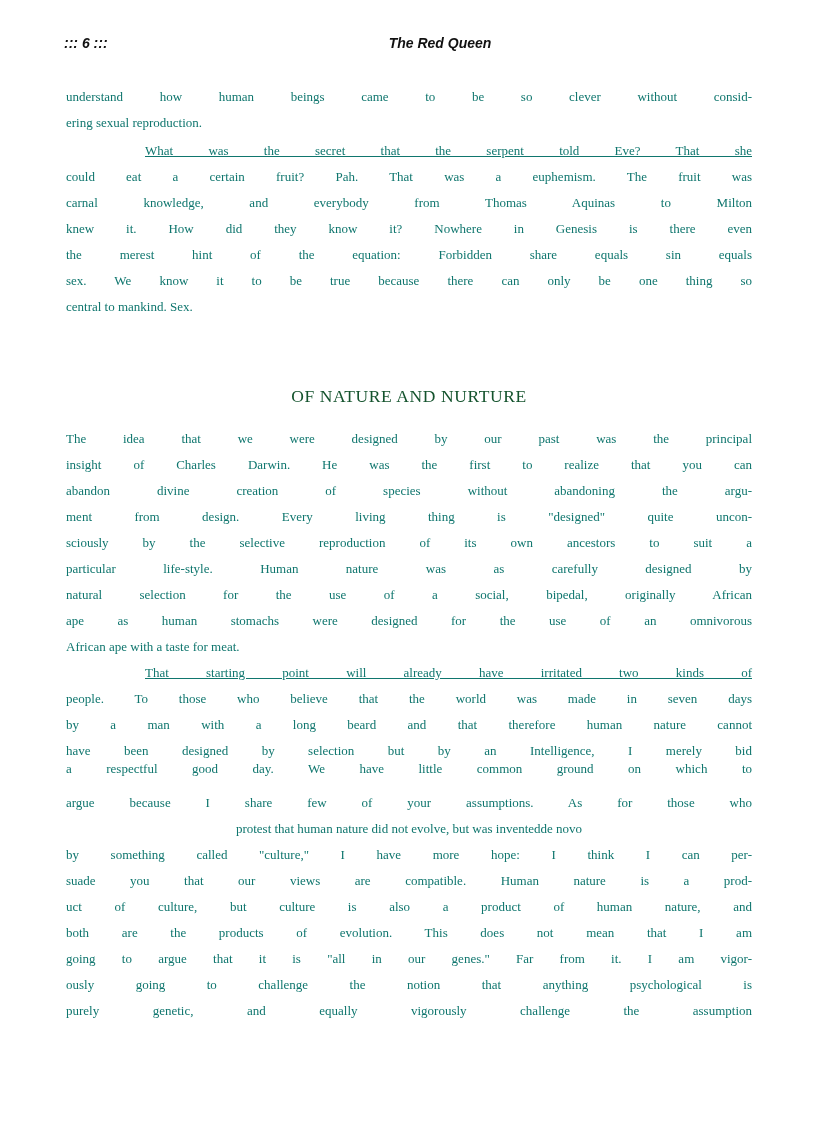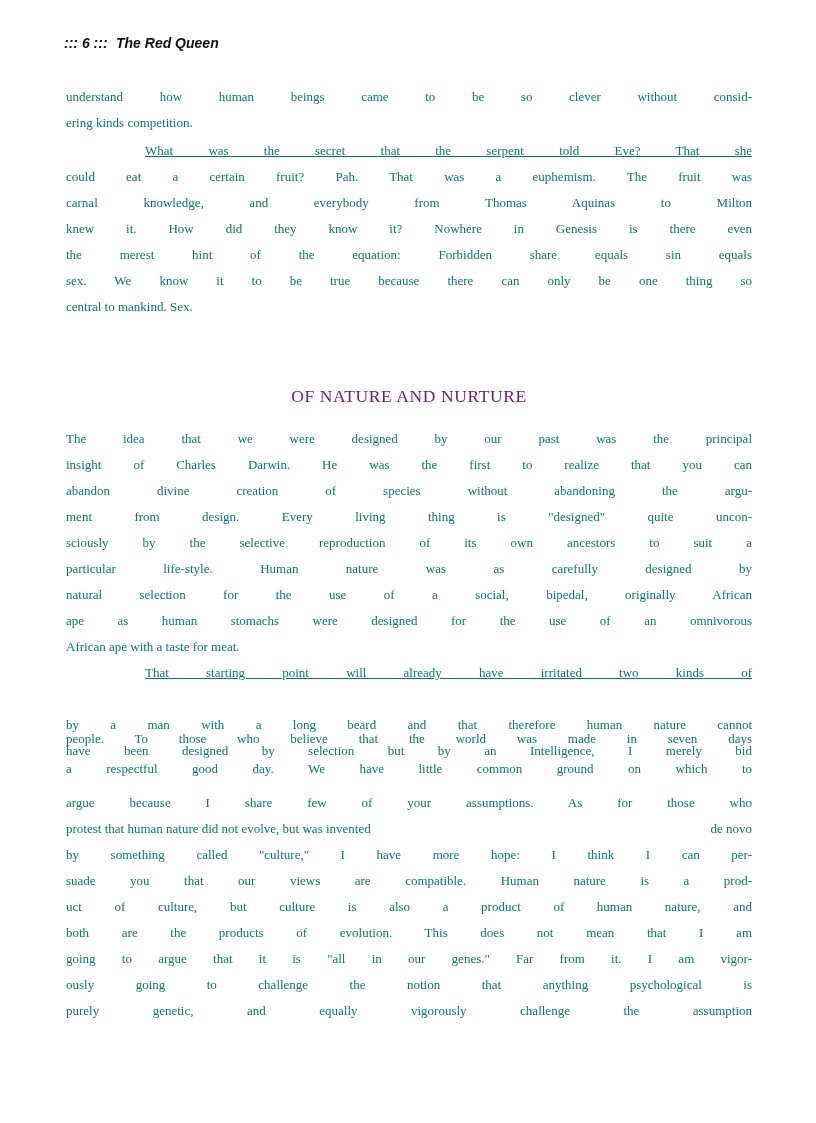--- a/index.html
+++ b/index.html
@@ -1,40 +1,40 @@
 <!DOCTYPE html>
 <html><head>
   <meta charset="utf-8">
   <style>
     html, body { margin: 0; padding: 0; background: #ffffff; }
     body { width: 816px; height: 1123px; position: relative; overflow: hidden; color: #222; }
     .header { position: absolute; top: 35px; left: 64px; width: 688px; height: 20px;
       font-family: "Liberation Sans", sans-serif; font-style: italic; font-weight: bold; font-size: 14px; color: #111; }
     .page-num { position: absolute; left: 0; top: 0; }
-    .running-title { position: absolute; left: 4px; right: 0; top: 0; padding-left: 48px; }
+    .running-title { position: absolute; left: 16px; right: 0; top: 0; text-align: center; padding-left: 48px; }
     .line { position: absolute; left: 66px; width: 686px; height: 26px;
       font-family: "Liberation Serif", serif; font-size: 13px; line-height: 26px; white-space: nowrap;
       color: #0f766e; }
     .line.justify { text-align: justify; text-align-last: justify; }
     .line.indent { padding-left: 79px; width: 607px; text-decoration: underline; }
     .heading { position: absolute; top: 386px; left: 66px; width: 686px; text-align: center;
-      font-family: "Liberation Serif", serif; font-size: 17.5px; letter-spacing: 0.6px; color: #701a75; }
+      font-family: "Liberation Serif", serif; font-size: 17.5px; letter-spacing: 0.6px; color: #14532d; }
     .it { }
   </style>
 </head>
 <body>
 
 <div class="header">
   <span class="page-num">::: 6 :::</span>
   <span class="running-title">The Red Queen</span>
 </div>
 
 <div>
   <div class="line justify" style="top:84px">understand how human beings came to be so clever without consid-</div>
-  <div class="line" style="top:110px">ering kinds competition.</div>
+  <div class="line" style="top:110px">ering sexual reproduction.</div>
   <div class="line justify indent" style="top:138px">What was the secret that the serpent told Eve? That she</div>
   <div class="line justify" style="top:164px">could eat a certain fruit? Pah. That was a euphemism. The fruit was</div>
   <div class="line justify" style="top:190px">carnal knowledge, and everybody from Thomas Aquinas to Milton</div>
   <div class="line justify" style="top:216px">knew it. How did they know it? Nowhere in Genesis is there even</div>
   <div class="line justify" style="top:242px">the merest hint of the equation: Forbidden share equals sin equals</div>
   <div class="line justify" style="top:268px">sex. We know it to be true because there can only be one thing so</div>
   <div class="line" style="top:294px">central to mankind. Sex.</div>
 </div>
 
 <div class="heading">OF NATURE AND NURTURE</div>
@@ -43,26 +43,26 @@
   <div class="line justify" style="top:426px">The idea that we were designed by our past was the principal</div>
   <div class="line justify" style="top:452px">insight of Charles Darwin. He was the first to realize that you can</div>
   <div class="line justify" style="top:478px">abandon divine creation of species without abandoning the argu-</div>
   <div class="line justify" style="top:504px">ment from design. Every living thing is "designed" quite uncon-</div>
   <div class="line justify" style="top:530px">sciously by the selective reproduction of its own ancestors to suit a</div>
   <div class="line justify" style="top:556px">particular life-style.  Human nature was as carefully designed by</div>
   <div class="line justify" style="top:582px">natural selection for the use of a social, bipedal, originally African</div>
   <div class="line justify" style="top:608px">ape as human stomachs were designed for the use of an omnivorous</div>
   <div class="line" style="top:634px">African ape with a taste for meat.</div>
   <div class="line justify indent" style="top:660px">That starting point will already have irritated two kinds of</div>
-  <div class="line justify" style="top:726px">people. To those who believe that the world was made in seven days</div>
+  <div class="line justify" style="top:686px">people. To those who believe that the world was made in seven days</div>
   <div class="line justify" style="top:712px">by a man with a long beard and that therefore human nature cannot</div>
   <div class="line justify" style="top:738px">have been designed by selection but by an Intelligence, I merely bid</div>
   <div class="line justify" style="top:756px">a respectful good day. We have little common ground on which to</div>
   <div class="line justify" style="top:790px">argue because I share few of your assumptions. As for those who</div>
-  <div class="line" style="top:816px; display:flex; justify-content:space-between;">
+  <div class="line" style="top:816px; display:flex; justify-content:center;">
     <span>protest that human nature did not evolve, but was invented</span>
     <span class="it">de novo</span>
   </div>
   <div class="line justify" style="top:842px">by something called "culture," I have more hope: I think I can per-</div>
   <div class="line justify" style="top:868px">suade you that our views are compatible. Human nature is a prod-</div>
   <div class="line justify" style="top:894px">uct of culture, but culture is also a product of human nature, and</div>
   <div class="line justify" style="top:920px">both are the products of evolution. This does not mean that I am</div>
   <div class="line justify" style="top:946px">going to argue that it is "all in our genes." Far from it. I am vigor-</div>
   <div class="line justify" style="top:972px">ously going to challenge the notion that anything psychological is</div>
   <div class="line justify" style="top:998px">purely genetic, and equally vigorously challenge the assumption</div>

